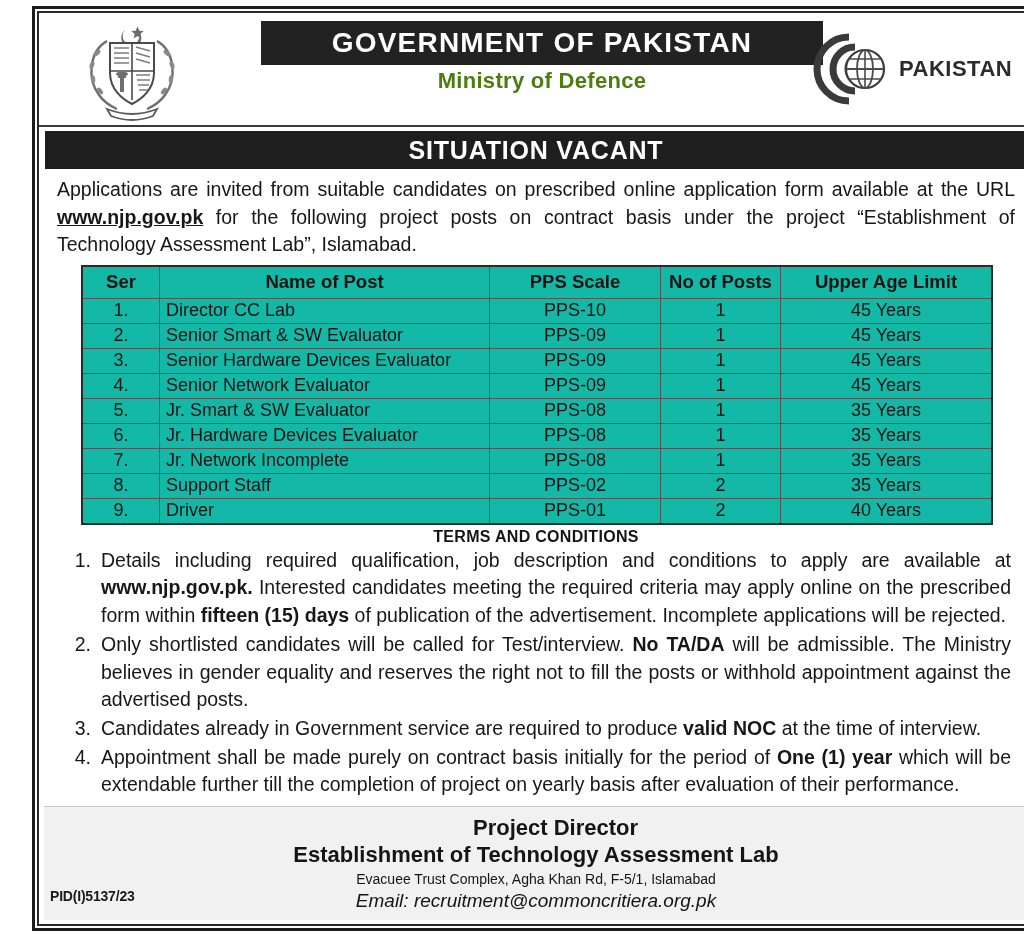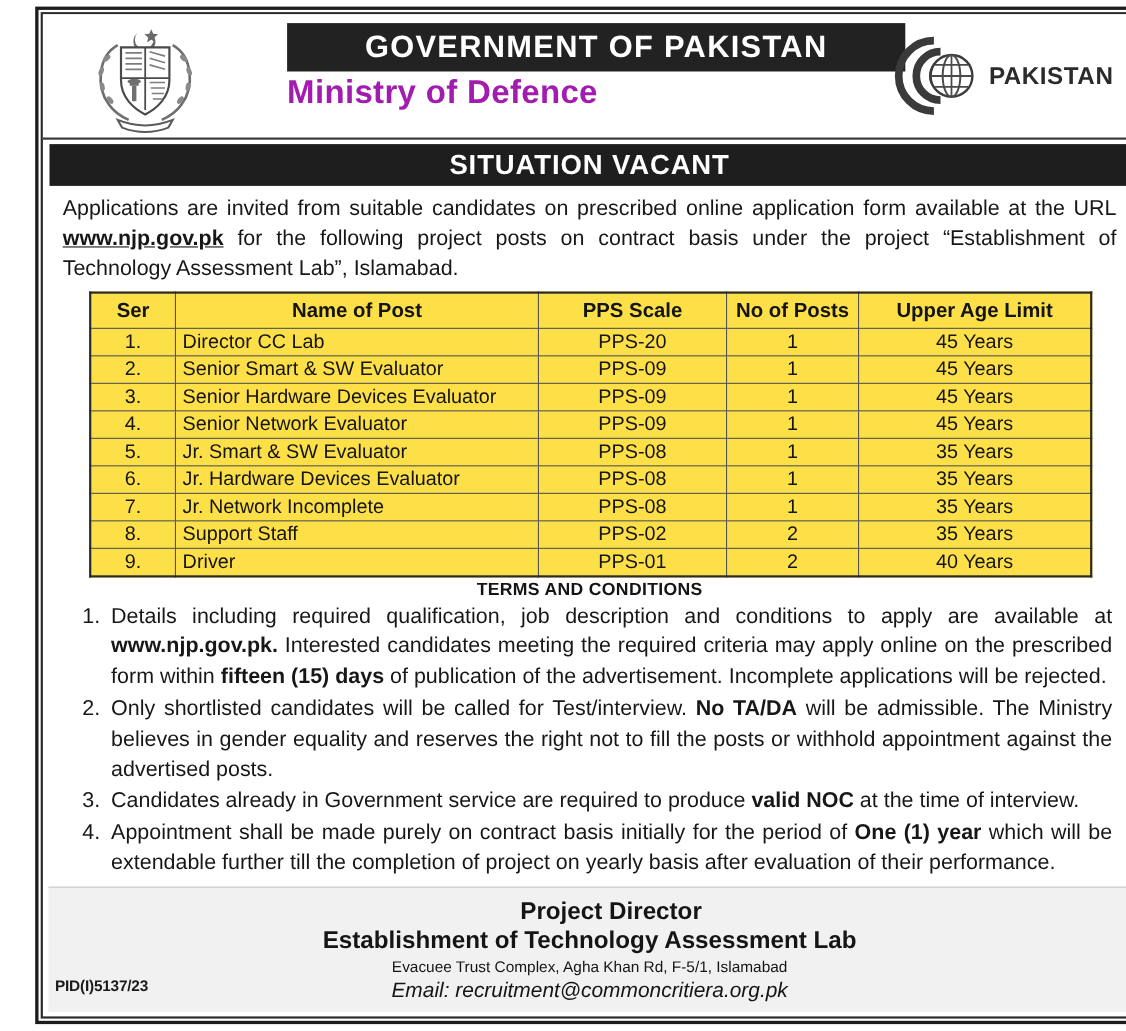--- a/index.html
+++ b/index.html
@@ -73,23 +73,24 @@
     color: #ffffff;
     font-size: 28px;
     font-weight: bold;
     letter-spacing: 1.2px;
   }
   .ministry {
     position: absolute;
     left: 222px;
     top: 55px;
     width: 562px;
-    font-size: 30px;
-    font-weight: bold;
-    color: #a21caf;
+    text-align: center;
+    font-size: 22px;
+    font-weight: bold;
+    color: #4d7c0f;
     letter-spacing: 0.3px;
   }
   .cc-logo {
     position: absolute;
     right: 16px;
     top: 14px;
     width: 210px;
     height: 84px;
     display: flex;
     align-items: center;
@@ -134,21 +135,21 @@
   
   .table-wrap {
     flex: 0 0 auto;
     padding: 2px 40px 0 42px;
   }
   table.posts {
     width: 100%;
     border-collapse: collapse;
     border: 2px solid #2b2b2b;
     font-size: 18px;
-    background: #fde047;
+    background: #14b8a6;
   }
   table.posts th,
   table.posts td {
     border: 1px solid #555555;
     padding: 1px 6px;
     color: #141414;
   }
   table.posts thead th {
     font-weight: bold;
     font-size: 18.5px;
@@ -348,21 +349,21 @@
               </th>
               <th class="col-age">
                 <span>Upper Age Limit</span>
               </th>
             </tr>
           </thead>
           <tbody id="posts-body">
               <tr>
                 <td class="col-ser">1.</td>
                 <td class="col-name">Director CC Lab</td>
-                <td class="col-scale">PPS-20</td>
+                <td class="col-scale">PPS-10</td>
                 <td class="col-posts">1</td>
                 <td class="col-age">45 Years</td>
               </tr>
               <tr>
                 <td class="col-ser">2.</td>
                 <td class="col-name">Senior Smart &amp; SW Evaluator</td>
                 <td class="col-scale">PPS-09</td>
                 <td class="col-posts">1</td>
                 <td class="col-age">45 Years</td>
               </tr>

